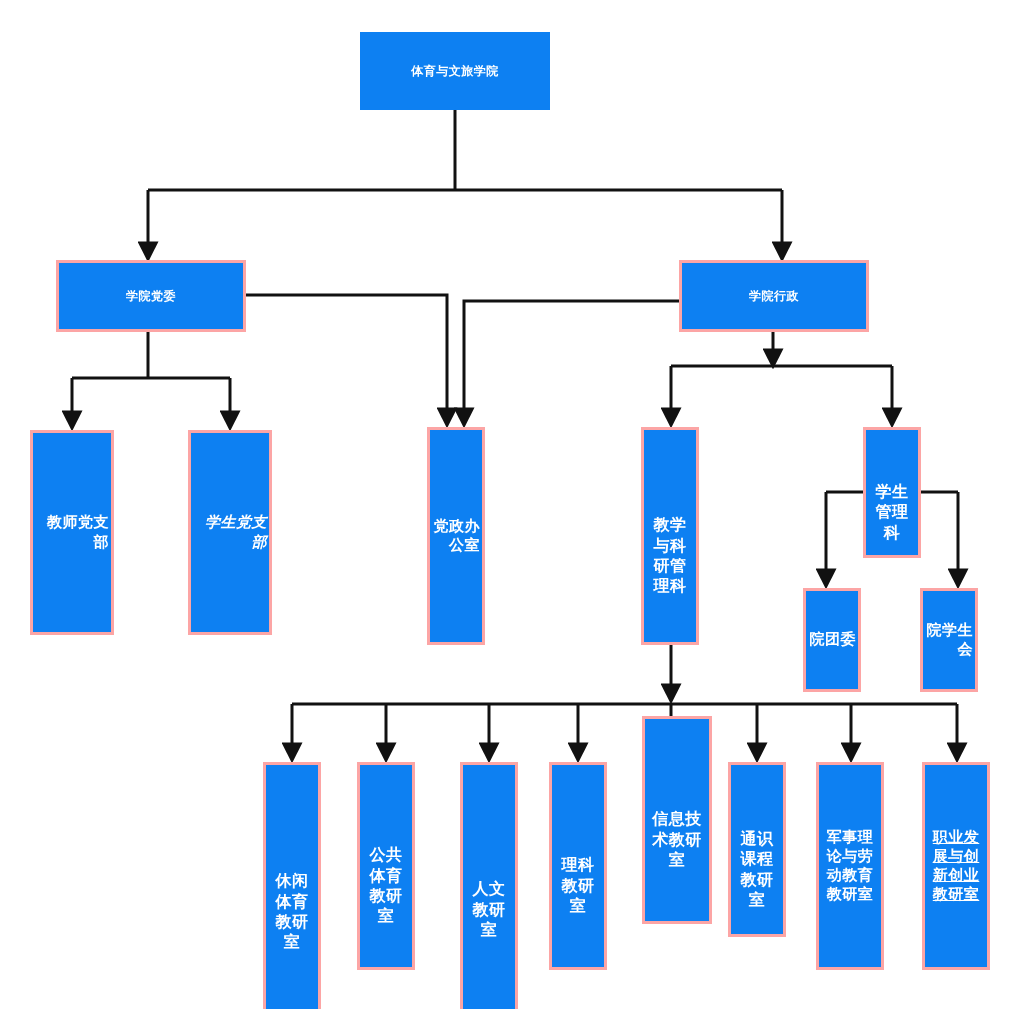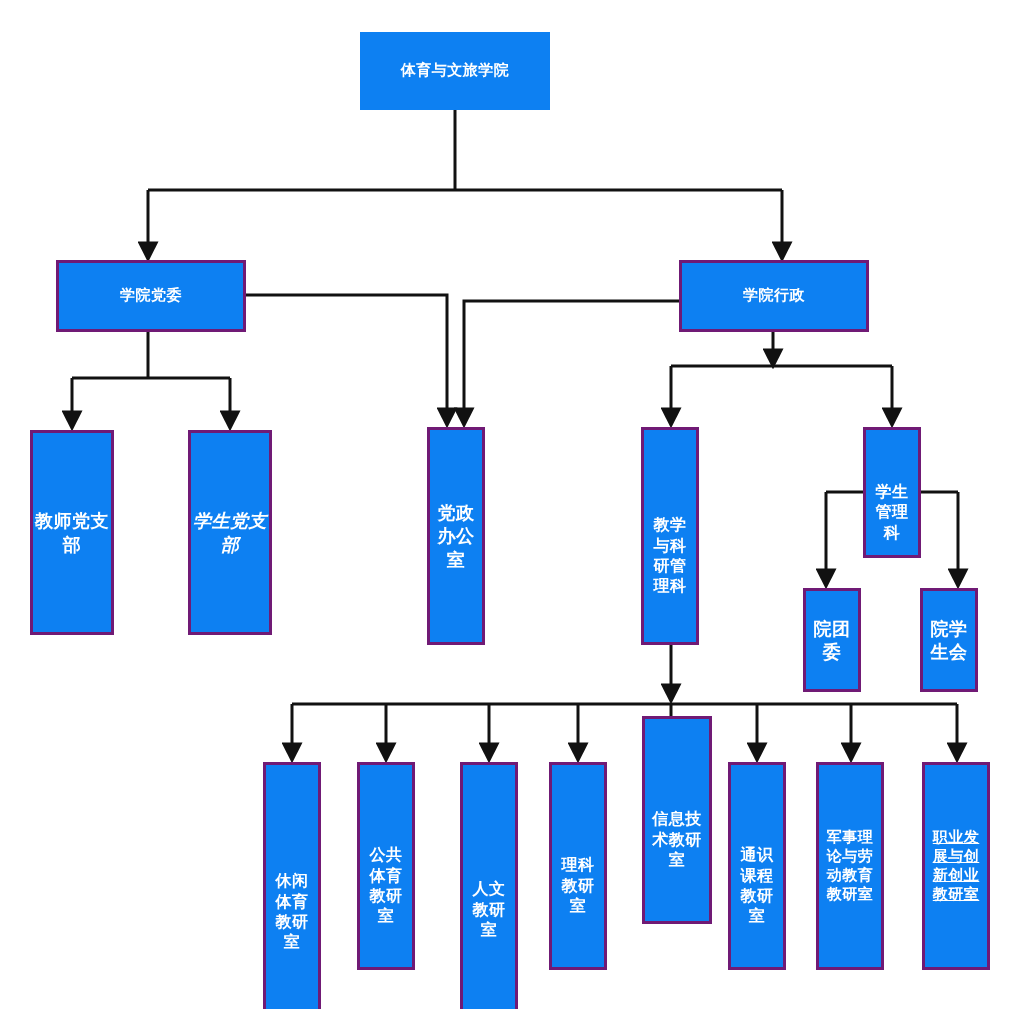--- a/index.html
+++ b/index.html
@@ -34,35 +34,36 @@
     display: flex;
     align-items: center;
     justify-content: center;
     text-align: center;
     font-weight: bold;
     line-height: 1.18;
     letter-spacing: 0.5px;
     z-index: 3;
   }
   .node.bordered {
-    border: 3px solid #701a75;
+    border: 3px solid #fca5a5;
   }
   .node .node-label {
     display: block;
     width: 100%;
     padding: 0 2px;
   }
   
   .node.h .node-label {
-    font-size: 15px;
+    font-size: 12px;
   }
   
   .node.v .node-label {
-    font-size: 18px;
+    font-size: 15px;
     line-height: 1.30;
+    text-align: right;
   }
   .node.v2 .node-label {
     font-size: 16px;
     line-height: 1.28;
     margin-top: 40px;
   }
   .node.v3 .node-label {
     font-size: 15px;
     line-height: 1.26;
   }
@@ -170,21 +171,21 @@
   </div>
 
   <div class="node v2 bordered" style="left:549px; top:762px; width:58px; height:208px;">
     <span class="node-label">理科教研室</span>
   </div>
 
   <div class="node v2 bordered" style="left:642px; top:716px; width:70px; height:208px;">
     <span class="node-label">信息技术教研室</span>
   </div>
 
-  <div class="node v2 bordered" style="left:728px; top:762px; width:58px; height:208px;">
+  <div class="node v2 bordered" style="left:728px; top:762px; width:58px; height:175px;">
     <span class="node-label">通识课程教研室</span>
   </div>
 
   <div class="node v3 bordered" style="left:816px; top:762px; width:68px; height:208px;">
     <span class="node-label">军事理论与劳动教育教研室</span>
   </div>
 
   <div class="node v3 bordered" style="left:922px; top:762px; width:68px; height:208px;text-decoration:underline;">
     <span class="node-label">职业发展与创新创业教研室</span>
   </div>

